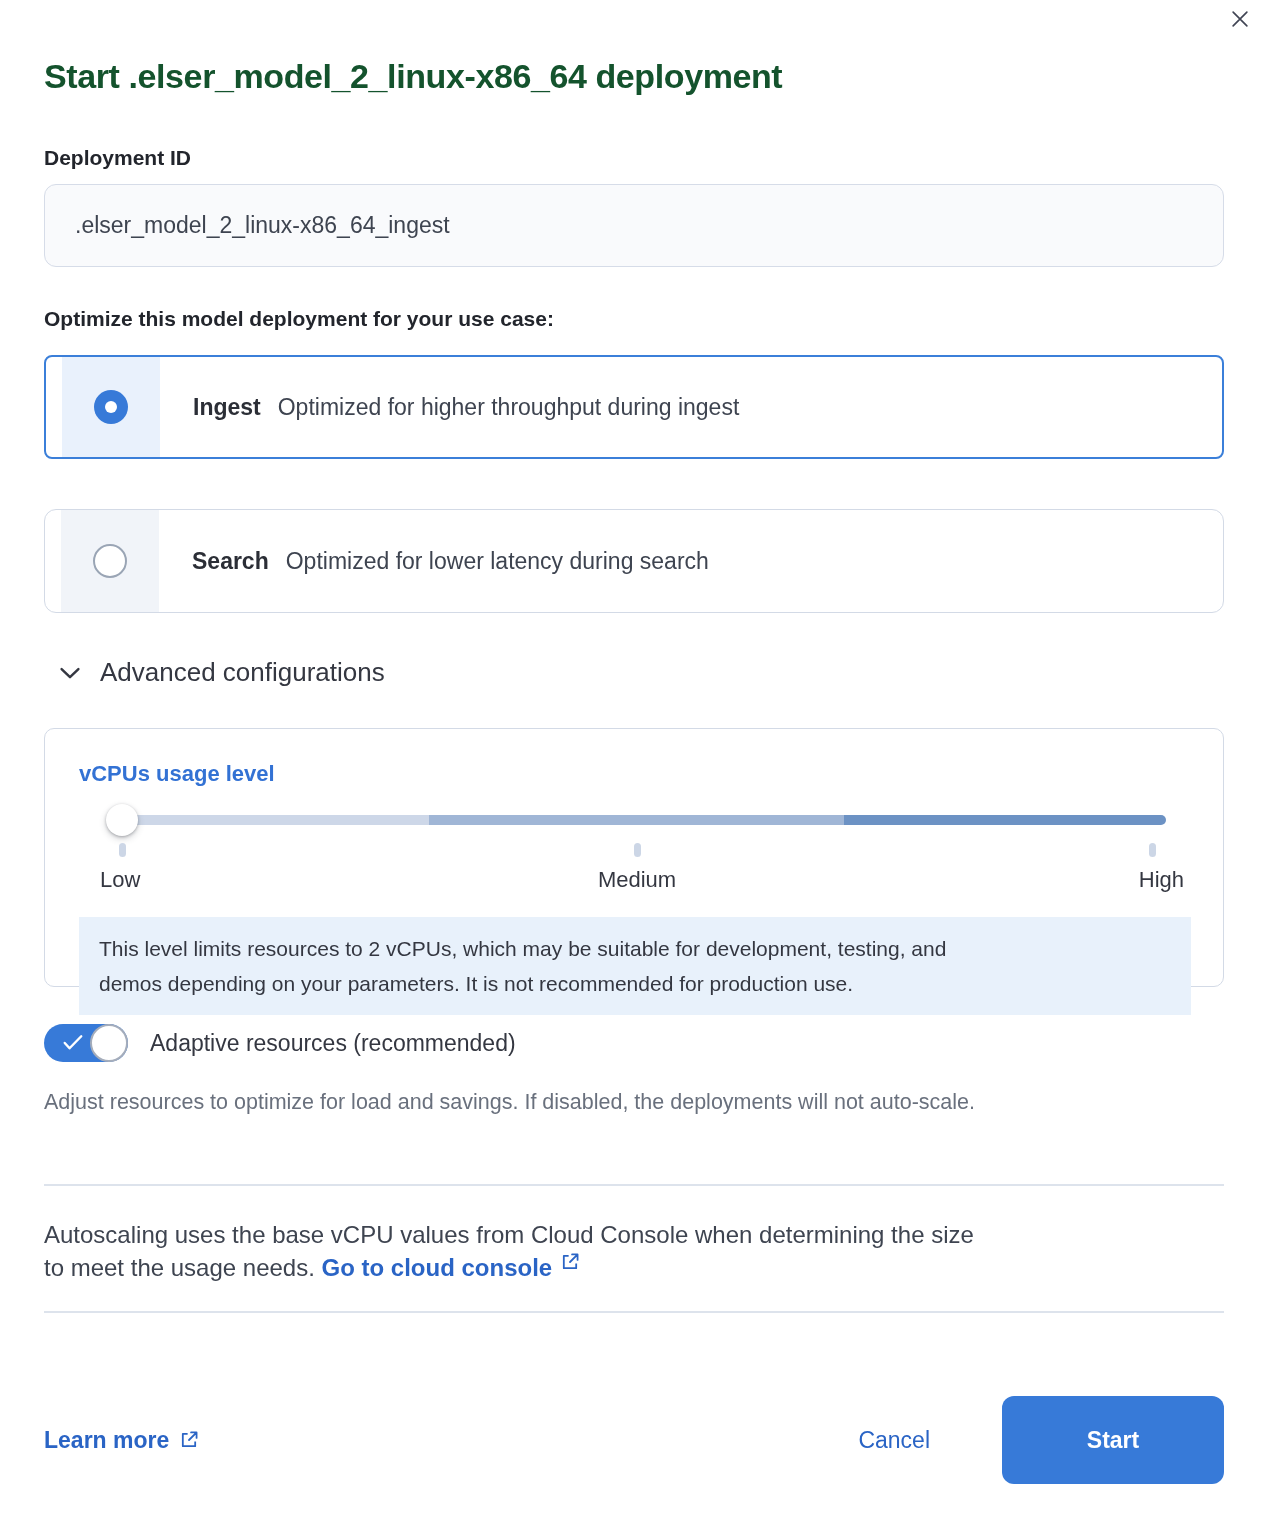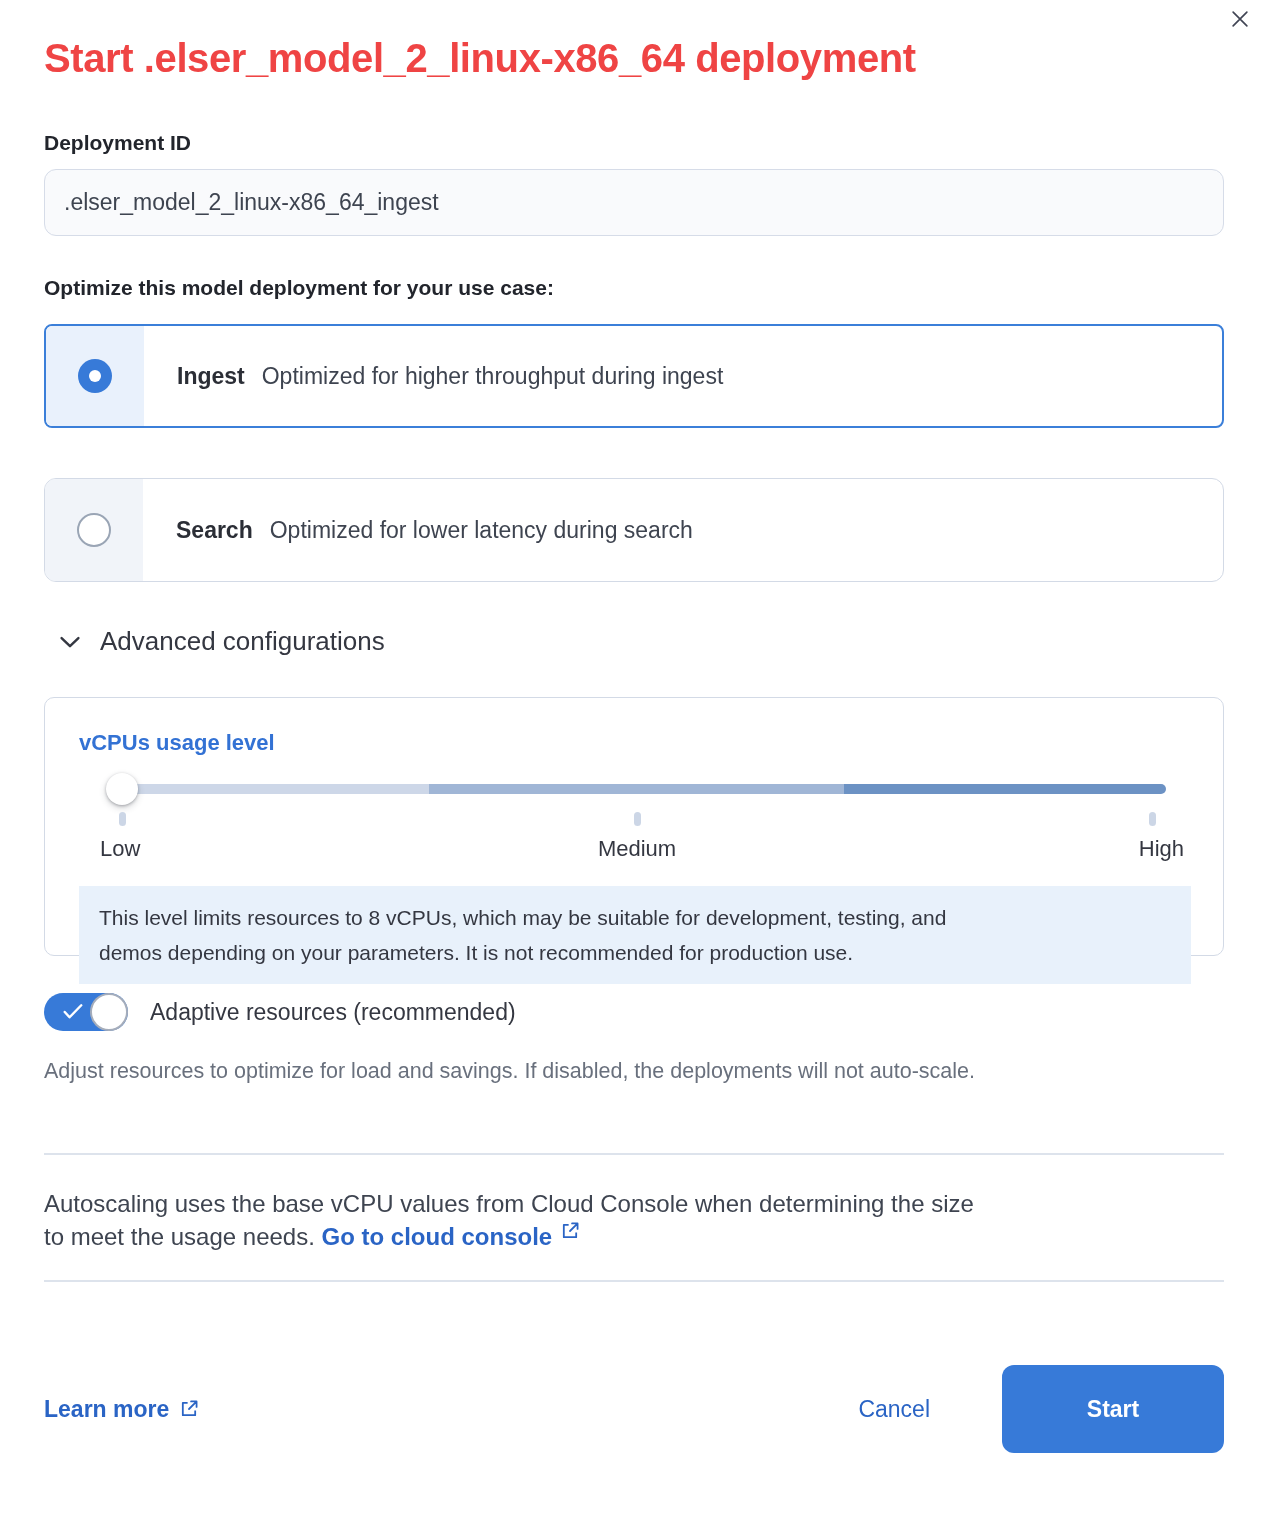--- a/index.html
+++ b/index.html
@@ -15,48 +15,49 @@
   
   .close-btn {
     position: absolute; top: 6px; right: 8px;
     width: 28px; height: 28px;
     background: none; border: none; cursor: pointer;
     display: flex; align-items: center; justify-content: center;
   }
 
   
   .title {
-    padding-top: 36px;
-    font-size: 40px; font-weight: 700; color: #ef4444;
+    padding-top: 57px;
+    font-size: 34px; font-weight: 700; color: #14532d;
     letter-spacing: -0.4px;
   }
 
   
   .field-label { margin-top: 50px; font-size: 21px; font-weight: 700; color: #22252c; }
   .text-input {
     margin-top: 14px;
-    width: 1180px; height: 67px;
+    width: 1180px; height: 83px;
     background: #f9fafc;
     border: 1px solid #d6dce8;
     border-radius: 12px;
-    padding: 0 19px;
+    padding: 0 30px;
     font-family: "Liberation Sans", sans-serif;
     font-size: 23px; color: #3e4450;
     outline: none;
   }
 
   
   .usecase-label { margin-top: 40px; font-size: 21px; font-weight: 700; color: #22252c; }
   .option-card {
     margin-top: 24px;
     width: 1180px; height: 104px;
     border: 1px solid #d3dae6; border-radius: 8px;
     display: flex; align-items: stretch;
     overflow: hidden; cursor: pointer;
     background: #fff;
+    padding-left: 16px;
   }
   .option-card.selected { border: 2px solid #3b7fd9; }
   .option-card + .option-card { margin-top: 50px; border-radius: 12px; }
   .option-strip {
     width: 98px; flex: 0 0 98px;
     display: flex; align-items: center; justify-content: center;
   }
   .option-card.selected .option-strip { background: #e9f1fc; }
   .option-card.unselected .option-strip { background: #f1f4f9; }
   .radio { width: 34px; height: 34px; border-radius: 50%; position: relative; }
@@ -226,21 +227,21 @@
       <div class="slider-thumb"></div>
       <div class="tick t-low"></div>
       <div class="tick t-med"></div>
       <div class="tick t-high"></div>
       <span class="slider-label sl-low">Low</span>
       <span class="slider-label sl-med">Medium</span>
       <span class="slider-label sl-high">High</span>
     </div>
 
     <div class="info-box">
-      <span>This level limits resources to 8 vCPUs, which may be suitable for development, testing, and</span><br>
+      <span>This level limits resources to 2 vCPUs, which may be suitable for development, testing, and</span><br>
       <span>demos depending on your parameters. It is not recommended for production use.</span>
     </div>
   </div>
 
   <div class="toggle-row">
     <button class="switch" aria-checked="true">
       <span class="check-icon" style="display:flex;">
         <svg width="24" height="20" viewBox="0 0 16 12">
             <path d="M2.5 6l3.2 3.5L13.5 1.5" fill="none" stroke="#ffffff" stroke-width="1.6" stroke-linecap="round" stroke-linejoin="round"></path>
           </svg>

